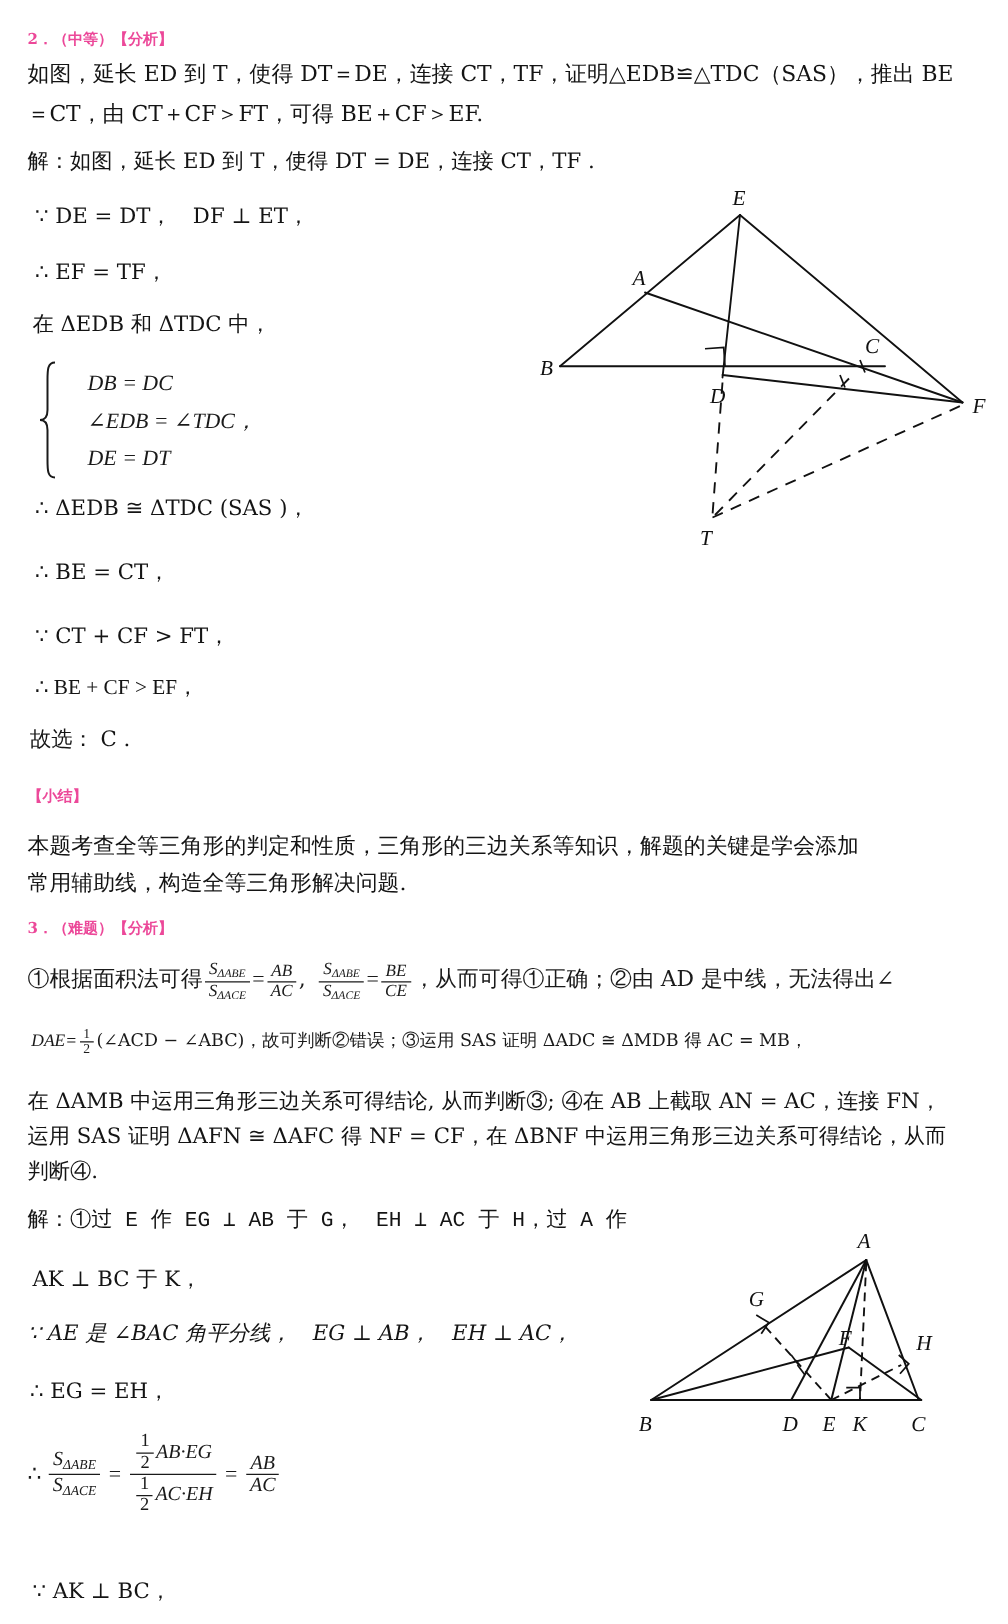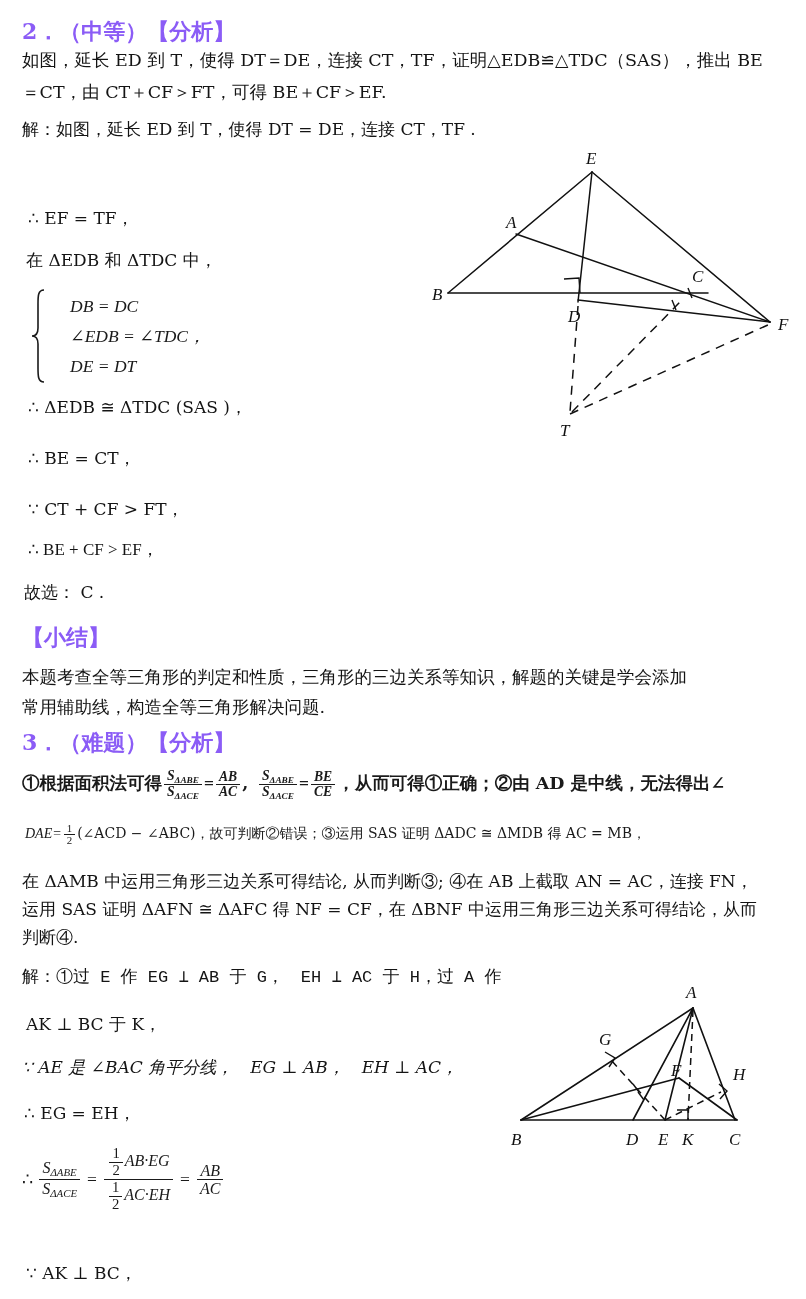--- a/index.html
+++ b/index.html
@@ -32,24 +32,24 @@
   }
   .wrapblk {
     position: absolute;
     font-size: 17.5px;
     line-height: 32px;
     color: #141414;
     text-align: justify;
   }
   .hdr {
     position: absolute;
-    font-size: 22px;
+    font-size: 12px;
     line-height: 26px;
     font-weight: 600;
-    color: #8b5cf6;
+    color: #ec4899;
     white-space: nowrap;
   }
   .cn { font-family: "DejaVu Serif", "Liberation Serif", serif; }
   i.m, .mi {
     font-style: italic;
     font-family: "Liberation Serif", "DejaVu Serif", serif;
   }
   .op { font-style: normal; }
 
   
@@ -106,20 +106,21 @@
 <div class="page">
 
   <div class="hdr cn" style="left:22px; top:18px;">2．（中等）【分析】</div>
 
   <div class="wrapblk cn" style="left:22px; top:44px; width:768px;">如图，延长 ED 到 T，使得 DT＝DE，连接 CT，TF，证明△EDB≌△TDC（SAS），推出 BE</div>
 
   <div class="wrapblk cn" style="left:22px; top:76px; width:768px;">＝CT，由 CT＋CF＞FT，可得 BE＋CF＞EF.</div>
 
   <div class="blk cn" style="left:22px; top:114px;">解：如图，延长 ED 到 T，使得 DT = DE，连接 CT，TF .</div>
 
+  <div class="blk cn" style="left:28px; top:158px;">∵ DE = DT，　DF ⊥ ET，</div>
 
   <div class="blk cn" style="left:28px; top:203px;">∴ EF = TF，</div>
 
   <div class="blk cn" style="left:26px; top:245px;">在 ΔEDB 和 ΔTDC 中，</div>
 
   <div class="system" style="left:30px; top:288px; height:96px;">
     <div class="brace">
       <svg width="16" height="96" viewBox="0 0 16 96" aria-hidden="true">
         <path d="M14 2 C8 2 8 8 8 16 L8 40 C8 46 5 48 2 48 C5 48 8 50 8 56 L8 80 C8 88 8 94 14 94" fill="none" stroke="#1a1a1a" stroke-width="1.6"></path>
       </svg>
@@ -184,21 +185,21 @@
       <text class="lbl" x="138" y="172">D</text>
       <text class="lbl" x="262" y="132">C</text>
       <text class="lbl" x="348" y="180">F</text>
       <text class="lbl" x="130" y="286">T</text>
     </svg>
   </div>
 
   <div class="hdr cn" style="left:22px; top:729px;">3．（难题）【分析】</div>
 
   <div style="position:absolute; left:22px; top:768px; width:778px;
-              font-size:17.5px; line-height:30px; white-space:nowrap;font-weight:bold;">
+              font-size:17.5px; line-height:30px; white-space:nowrap;">
     <span class="cn">①根据面积法可得</span><span class="frac small"><span class="num"><i class="m">S</i><span class="sub">ΔABE</span></span><span class="den"><i class="m">S</i><span class="sub">ΔACE</span></span></span><span class="op">=</span><span class="frac small"><span class="num mi">AB</span><span class="den mi">AC</span></span><span class="cn">,</span>&nbsp;&nbsp;<span class="frac small"><span class="num"><i class="m">S</i><span class="sub">ΔABE</span></span><span class="den"><i class="m">S</i><span class="sub">ΔACE</span></span></span><span class="op">=</span><span class="frac small"><span class="num mi">BE</span><span class="den mi">CE</span></span><span class="cn">，从而可得①正确；②由 AD 是中线，无法得出∠</span>
   </div>
 
   <div style="position:absolute; left:25px; top:818px; width:778px;
               font-size:14px; line-height:30px; white-space:nowrap;">
     <span class="mi">DAE=</span><span class="frac small"><span class="num">1</span><span class="den">2</span></span><span class="cn">(∠ACD − ∠ABC)，故可判断②错误；③运用 SAS 证明 ΔADC ≅ ΔMDB 得 AC = MB，</span>
   </div>
 
   <div class="blk cn" style="left:22px; top:866px; font-size:17px;">在 ΔAMB 中运用三角形三边关系可得结论, 从而判断③; ④在 AB 上截取 AN = AC，连接 FN，</div>
 

